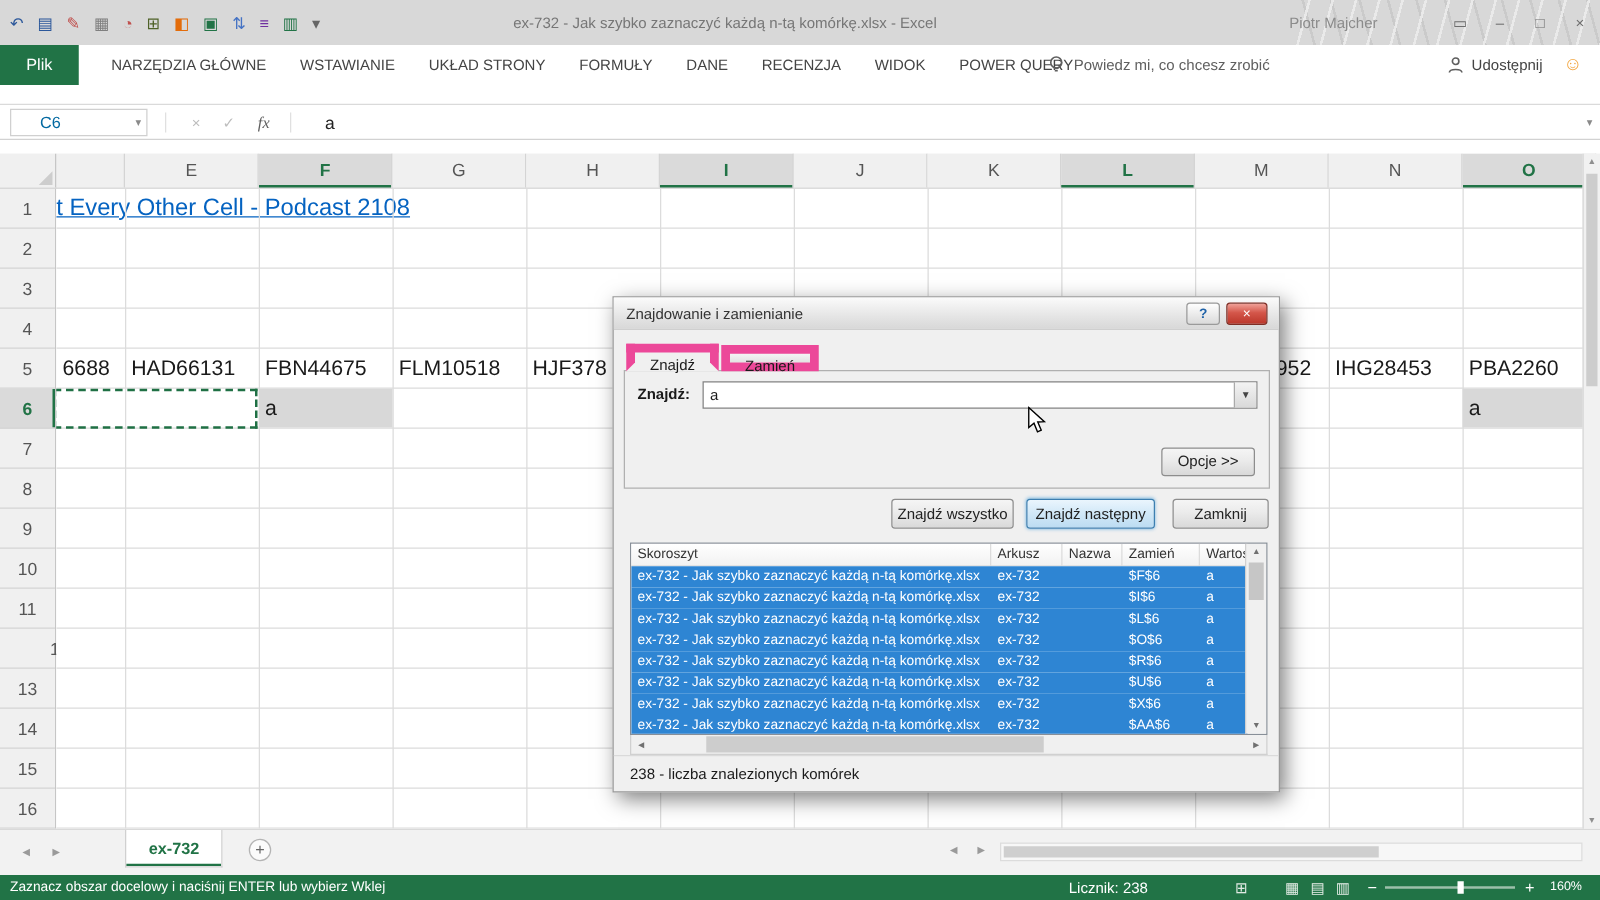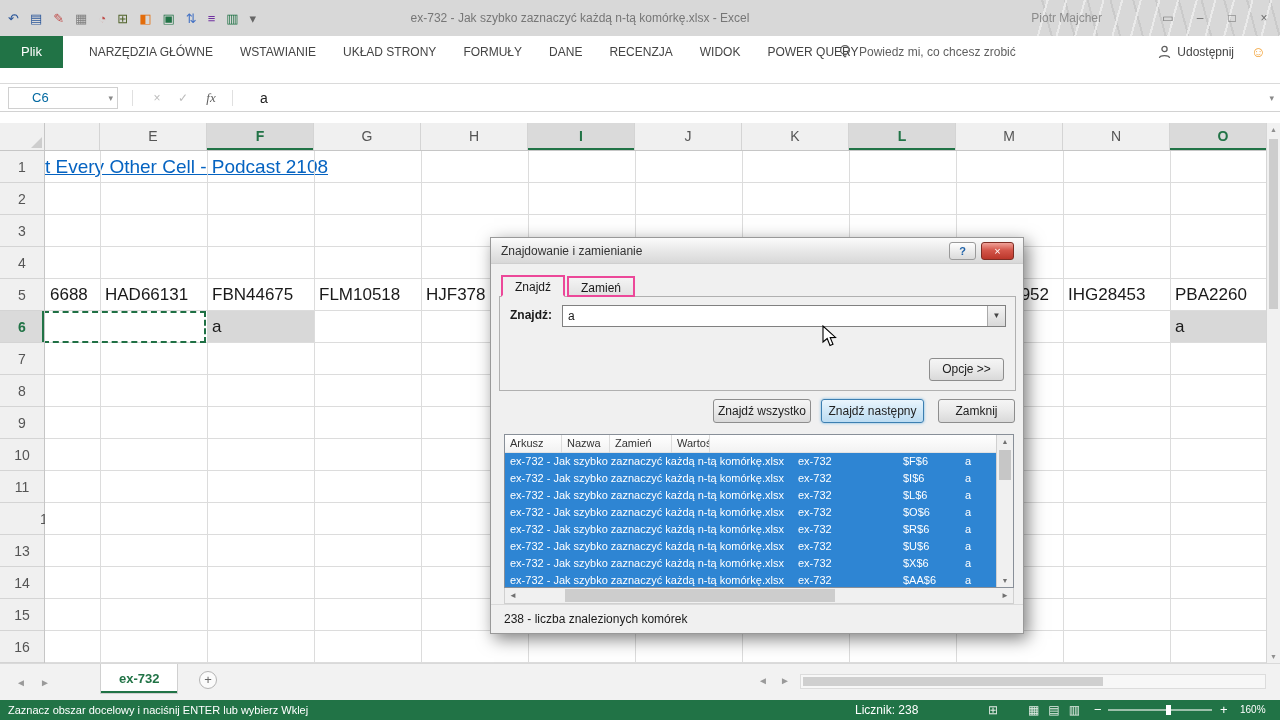--- a/index.html
+++ b/index.html
@@ -102,21 +102,21 @@
   
   #dialog{position:absolute;left:490px;top:237px;width:534px;height:397px;background:#f0f0f0;border:1px solid #999;
     box-shadow:4px 5px 16px rgba(0,0,0,.5);z-index:50;font-size:12px;color:#1a1a1a;}
   #dlg-title{position:absolute;left:0;top:0;width:100%;height:26px;background:linear-gradient(#fbfbfb,#e5e5e5 60%,#d8d8d8);
     border-bottom:1px solid #cfcfcf;line-height:26px;padding-left:10px;font-size:12px;color:#333;}
   #dlg-help{position:absolute;right:47px;top:4px;width:27px;height:18px;background:linear-gradient(#fefefe,#dadada);
     border:1px solid #9a9a9a;border-radius:3px;text-align:center;line-height:16px;color:#1f62a8;font-weight:bold;font-size:11px;}
   #dlg-close{position:absolute;right:9px;top:4px;width:33px;height:18px;background:linear-gradient(#f0a198,#d4564a 45%,#bb372b);
     border:1px solid #7e2d24;border-radius:3px;text-align:center;line-height:16px;color:#fff;font-size:11px;}
   #dlg-tabs{position:absolute;left:10px;top:37px;height:22px;display:flex;z-index:3;}
-  .dtab{height:21px;line-height:20px;padding:0 12px;border:2px solid #ec4899;background:linear-gradient(#f4f4f4,#e2e2e2);
+  .dtab{height:21px;line-height:20px;padding:0 12px;border:7px solid #ec4899;background:linear-gradient(#f4f4f4,#e2e2e2);
     margin-right:2px;position:relative;top:1px;font-size:12px;}
   .dtab.active{background:#f0f0f0;border-bottom-color:#f0f0f0;top:0;height:22px;line-height:21px;}
   #dlg-pane{position:absolute;left:8px;top:58px;width:517px;height:95px;border:1px solid #b0b0b0;background:#f0f0f0;}
   #dlg-findlabel{position:absolute;left:10px;top:11px;font-weight:bold;}
   #dlg-combo{position:absolute;left:62px;top:8px;width:444px;height:22px;background:#fff;border:1px solid #808080;}
   #dlg-combo .val{position:absolute;left:5px;top:0;line-height:20px;}
   #dlg-combo .dd{position:absolute;right:0;top:0;width:18px;height:20px;background:linear-gradient(#f3f3f3,#d9d9d9);
     border-left:1px solid #aaa;text-align:center;line-height:20px;font-size:8px;color:#444;}
   .wbtn{background:linear-gradient(#f5f5f5,#ebebeb 45%,#d9d9d9);border:1px solid #8d8d8d;border-radius:3px;
     text-align:center;line-height:21px;font-size:12px;color:#222;}
@@ -352,20 +352,21 @@
         <span class="val">a</span>
         <span class="dd">▼</span>
       </div>
       <div id="dlg-options" class="wbtn">Opcje &gt;&gt;</div>
     </div>
     <div id="dlg-findall" class="wbtn">Znajdź wszystko</div>
     <div id="dlg-findnext" class="wbtn">Znajdź następny</div>
     <div id="dlg-closebtn" class="wbtn">Zamknij</div>
     <div id="dlg-list">
       <div id="listheader">
+          <div class="lh" style="width: 288px;">Skoroszyt</div>
           <div class="lh" style="width: 57px;">Arkusz</div>
           <div class="lh" style="width: 48px;">Nazwa</div>
           <div class="lh" style="width: 62px;">Zamień</div>
           <div class="lh" style="width: 38px;">Wartość</div>
         </div>
       <div id="listrows">
           <div class="lrow">
             <div class="lc" style="width: 288px;">ex-732 - Jak szybko zaznaczyć każdą n-tą komórkę.xlsx</div>
             <div class="lc" style="width: 57px;">ex-732</div>
             <div class="lc" style="width: 48px;"></div>

